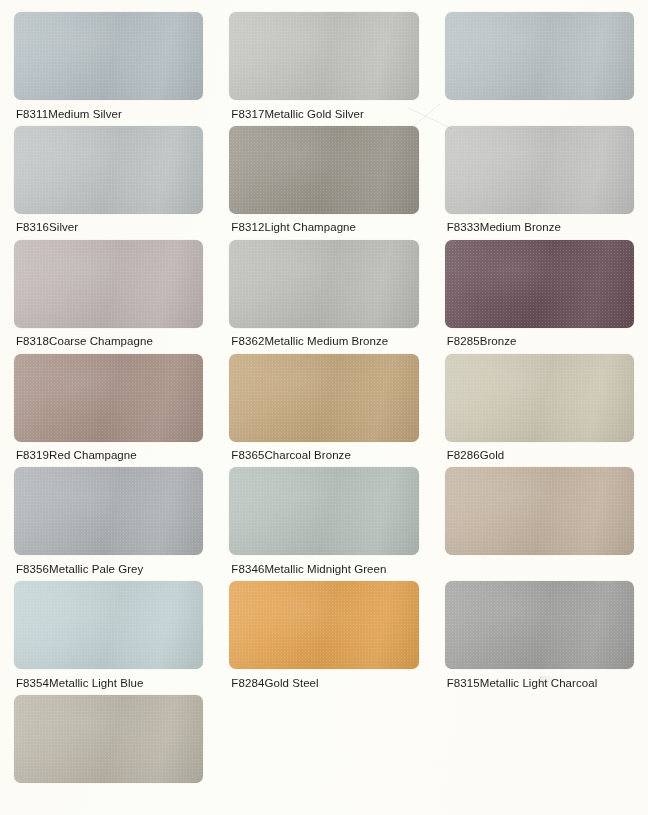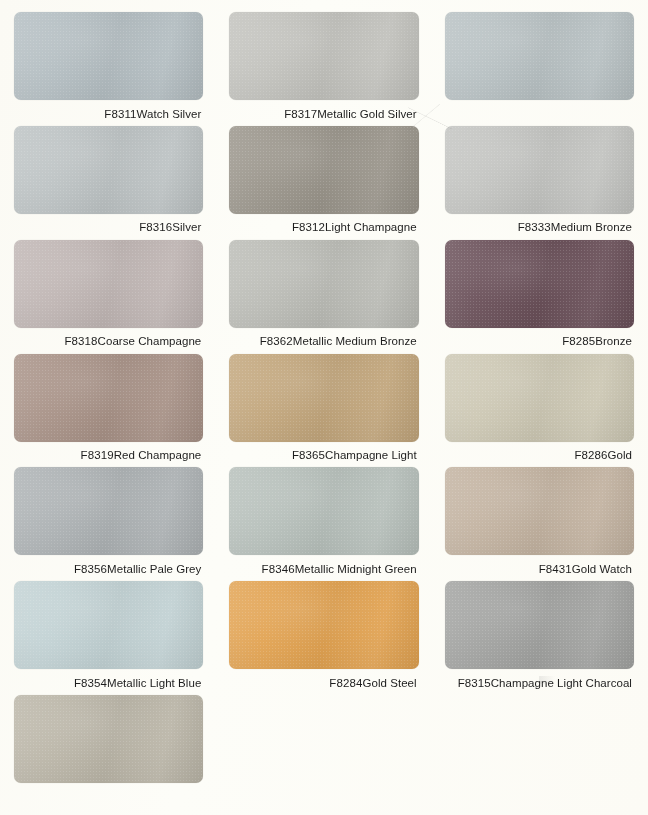--- a/index.html
+++ b/index.html
@@ -76,21 +76,21 @@
     inset: 0;
     background: radial-gradient(ellipse at 38% 32%,
       rgba(255,255,255,0.10) 0%,
       rgba(255,255,255,0.0) 45%,
       rgba(0,0,0,0.055) 100%);
   }
 
   .label {
     display: flex;
     align-items: center;
-    justify-content: flex-end;
+    justify-content: flex-start;
     padding: 7px 2px 0 2px;
     height: 20px;
     box-sizing: border-box;
   }
 
   .code {
     font-size: 11.5px;
     color: #1d1d1d;
     letter-spacing: 0.1px;
     white-space: nowrap;
@@ -129,21 +129,21 @@
 <div id="chart">
   <div class="grid">
       <div class="cell">
         <div class="swatch" style="background: rgb(180, 190, 194);">
           <div class="sheen"></div>
           <div class="grain"></div>
           <div class="vignette"></div>
         </div>
         <div class="label">
           <span class="code">F8311</span>
-          <span class="name">Watch Silver</span>
+          <span class="name">Medium Silver</span>
         </div>
       </div>
       <div class="cell">
         <div class="swatch" style="background: rgb(194, 194, 189);">
           <div class="sheen"></div>
           <div class="grain"></div>
           <div class="vignette"></div>
         </div>
         <div class="label">
           <span class="code">F8317</span>
@@ -235,21 +235,21 @@
         </div>
       </div>
       <div class="cell">
         <div class="swatch" style="background: rgb(194, 166, 124);">
           <div class="sheen"></div>
           <div class="grain"></div>
           <div class="vignette"></div>
         </div>
         <div class="label">
           <span class="code">F8365</span>
-          <span class="name">Champagne Light</span>
+          <span class="name">Charcoal Bronze</span>
         </div>
       </div>
       <div class="cell">
         <div class="swatch" style="background: rgb(205, 200, 180);">
           <div class="sheen"></div>
           <div class="grain"></div>
           <div class="vignette"></div>
         </div>
         <div class="label">
           <span class="code">F8286</span>
@@ -277,24 +277,20 @@
           <span class="code">F8346</span>
           <span class="name">Metallic Midnight Green</span>
         </div>
       </div>
       <div class="cell">
         <div class="swatch" style="background: rgb(195, 179, 161);">
           <div class="sheen"></div>
           <div class="grain"></div>
           <div class="vignette"></div>
         </div>
-        <div class="label">
-          <span class="code">F8431</span>
-          <span class="name">Gold Watch</span>
-        </div>
       </div>
       <div class="cell">
         <div class="swatch" style="background: rgb(194, 210, 212);">
           <div class="sheen"></div>
           <div class="grain"></div>
           <div class="vignette"></div>
         </div>
         <div class="label">
           <span class="code">F8354</span>
           <span class="name">Metallic Light Blue</span>
@@ -312,21 +308,21 @@
         </div>
       </div>
       <div class="cell">
         <div class="swatch" style="background: rgb(162, 163, 161);">
           <div class="sheen"></div>
           <div class="grain"></div>
           <div class="vignette"></div>
         </div>
         <div class="label">
           <span class="code">F8315</span>
-          <span class="name">Champagne Light Charcoal</span>
+          <span class="name">Metallic Light Charcoal</span>
         </div>
       </div>
       <div class="cell">
         <div class="swatch" style="background: rgb(187, 182, 168);">
           <div class="sheen"></div>
           <div class="grain"></div>
           <div class="vignette"></div>
         </div>
       </div>
     </div>

